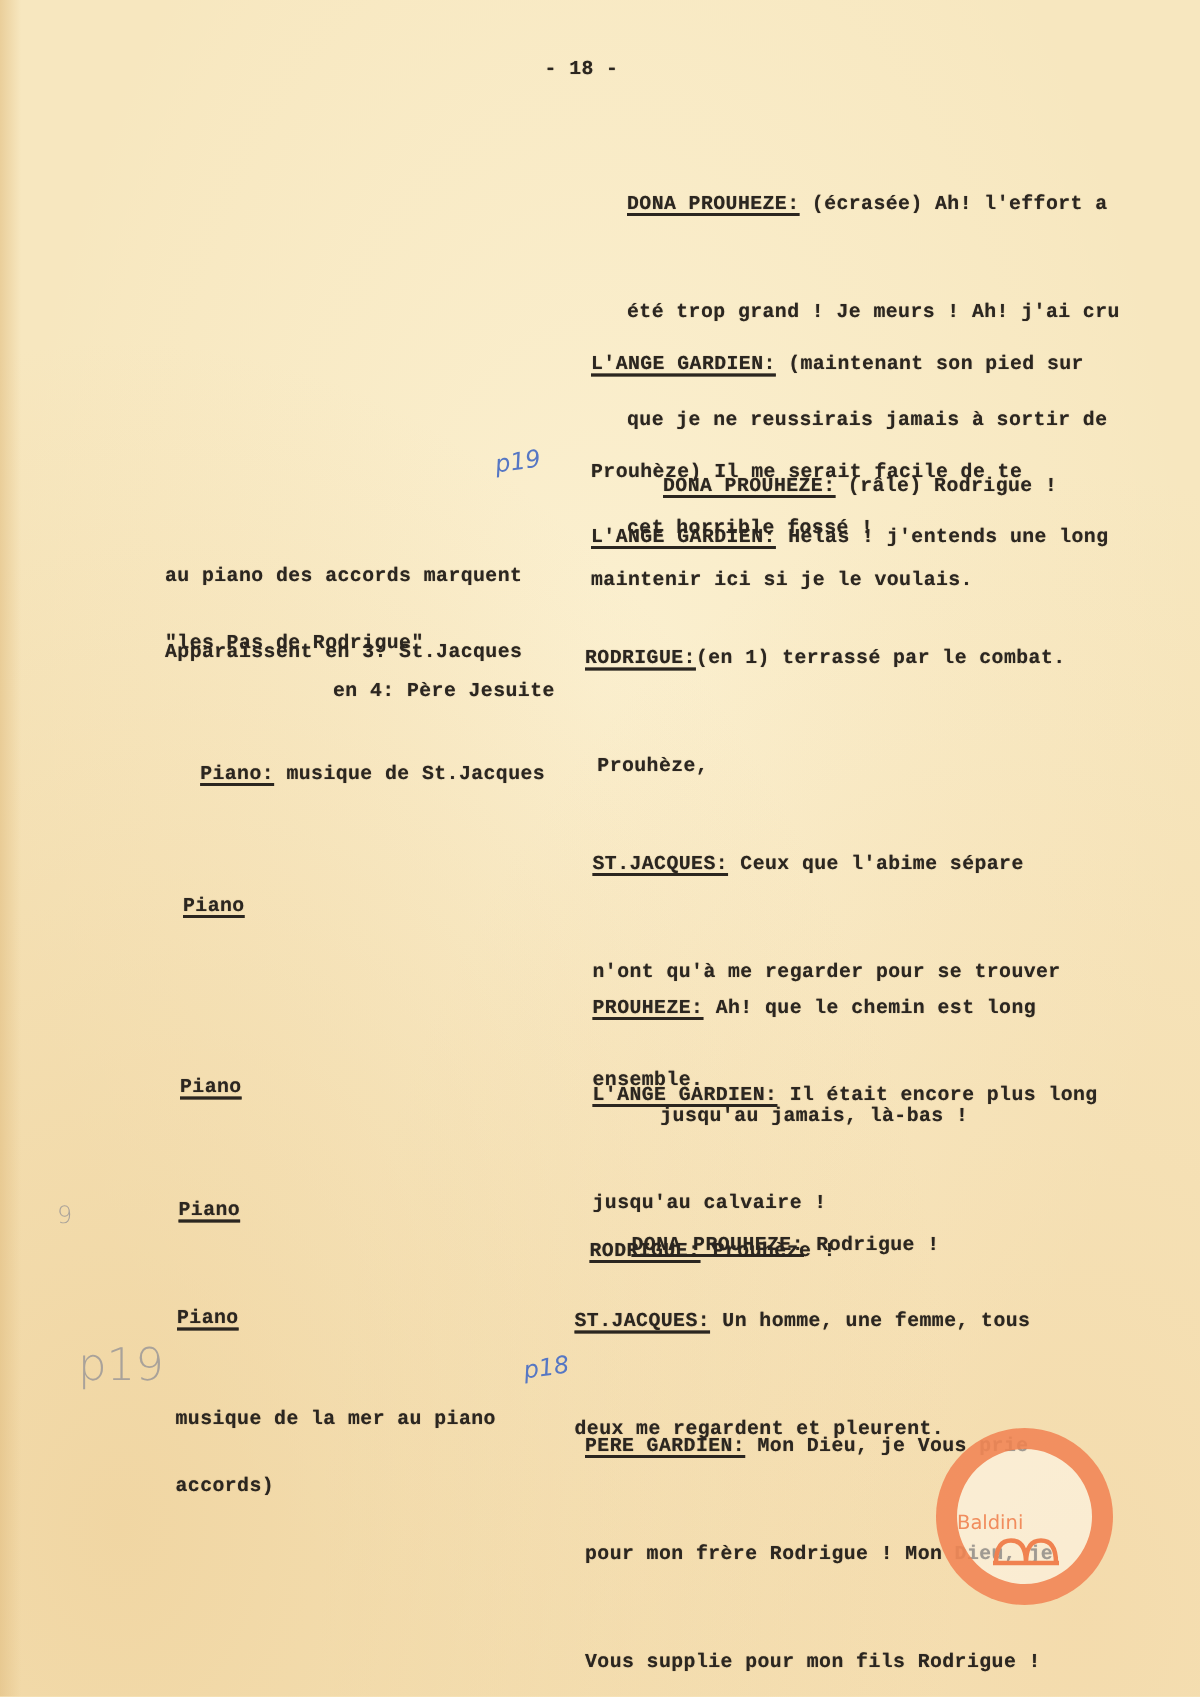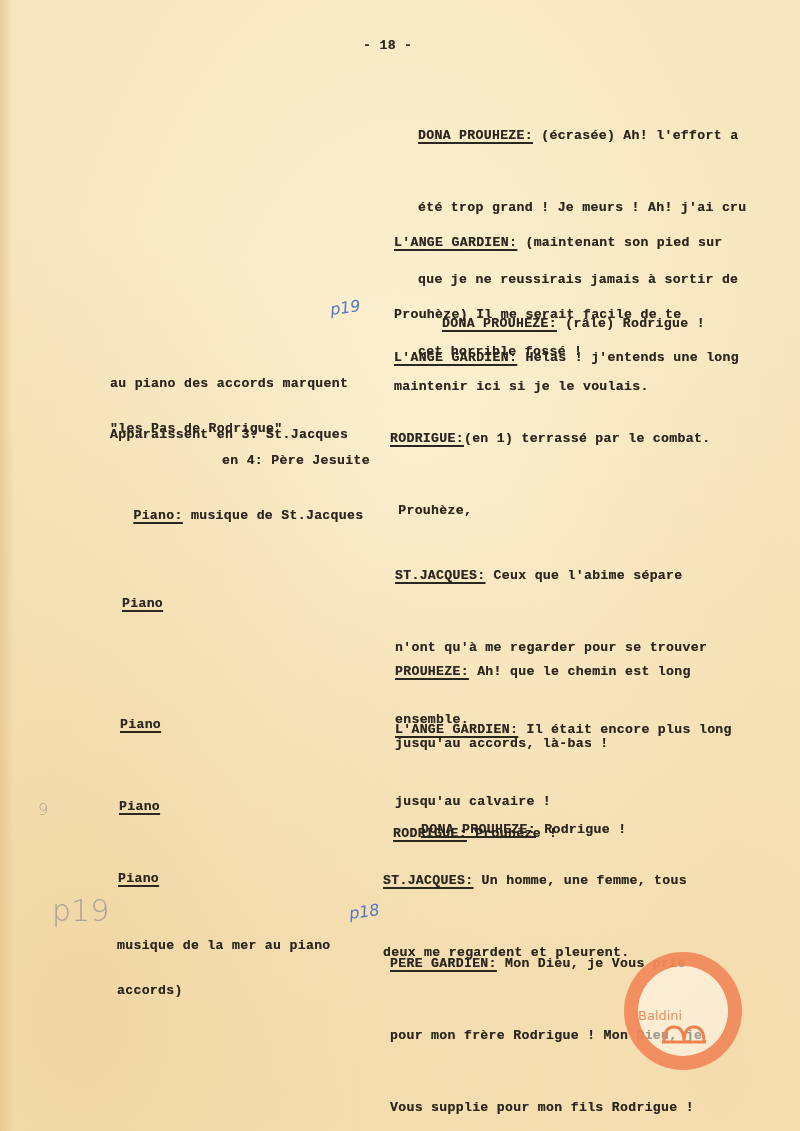--- a/index.html
+++ b/index.html
@@ -76,23 +76,23 @@
   <div><span class="spk">RODRIGUE:</span><span>(en 1) terrassé par le combat.</span></div>
   <div> Prouhèze,</div>
 </div>
 
 <div class="t" style="left:395px; top:516px;">
   <div><span class="spk">ST.JACQUES:</span><span> Ceux que l'abime sépare</span></div>
   <div>n'ont qu'à me regarder pour se trouver</div>
   <div>ensemble.</div>
 </div>
 
-<div class="t" style="left:395px; top:612px;">
+<div class="t" style="left:395px; top:612px;text-align:center;">
   <div><span class="spk">PROUHEZE:</span><span> Ah! que le chemin est long</span></div>
-  <div>jusqu'au accords, là-bas !</div>
+  <div>jusqu'au jamais, là-bas !</div>
 </div>
 
 <div class="t" style="left:395px; top:670px;">
   <div><span class="spk">L'ANGE GARDIEN:</span><span> Il était encore plus long</span></div>
   <div>jusqu'au calvaire !</div>
 </div>
 
 <div class="t" style="left:393px; top:770px;margin-left:28px;">
   <div><span class="spk">DONA PROUHEZE:</span><span> Rodrigue !</span></div>
 </div>

